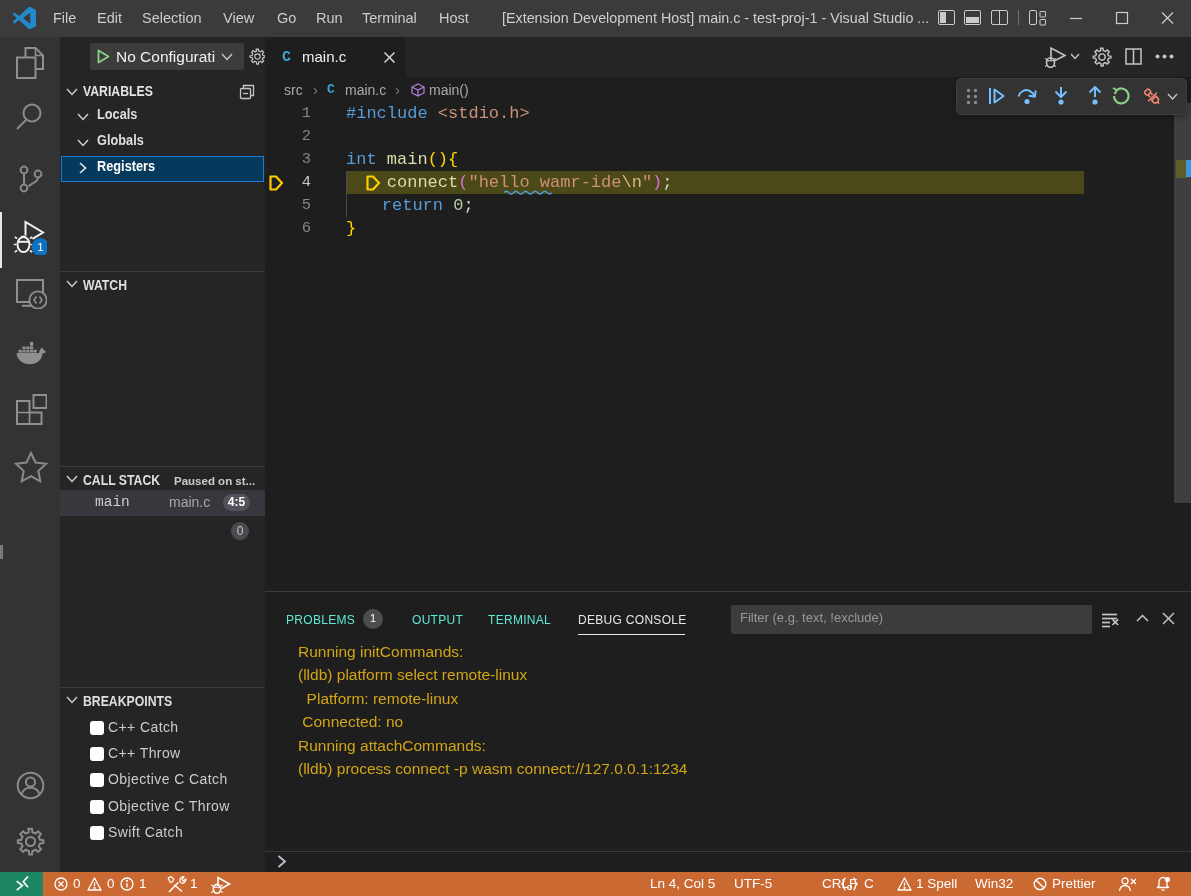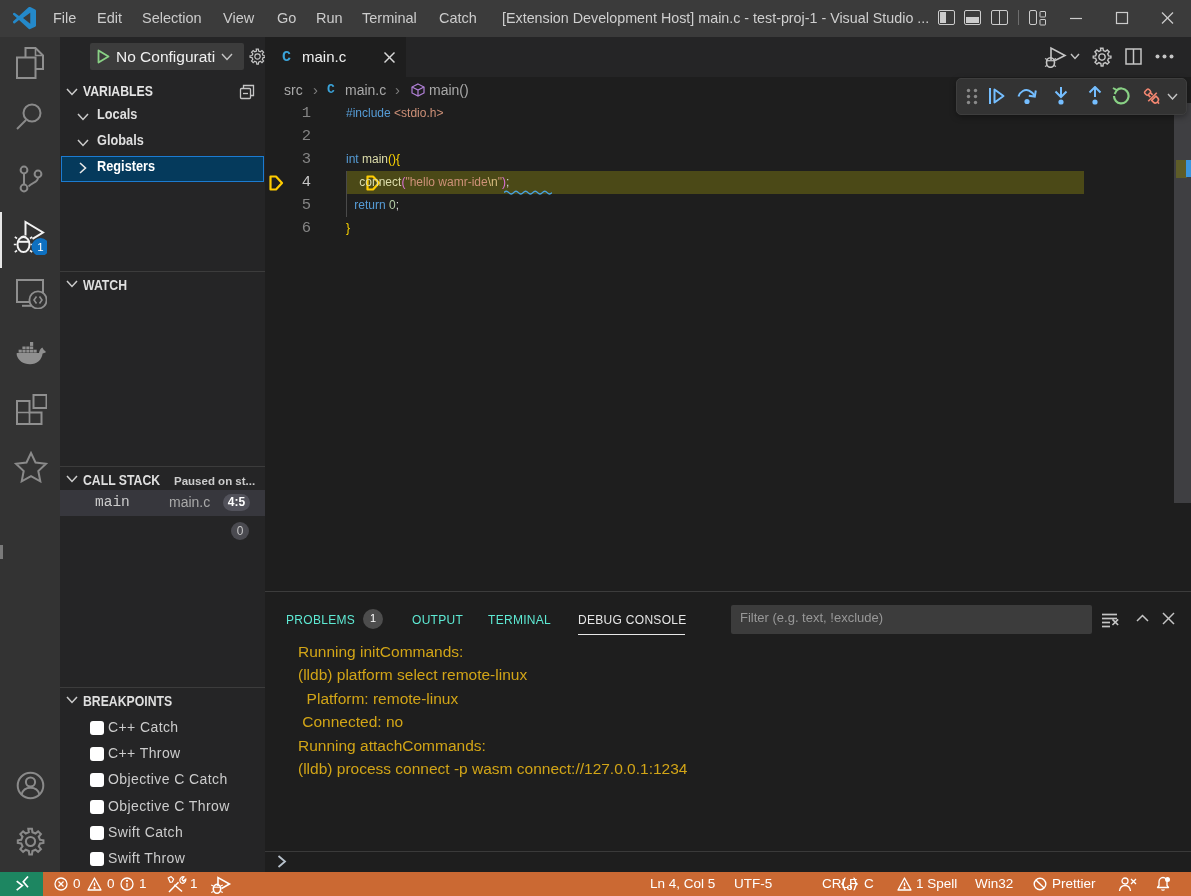--- a/index.html
+++ b/index.html
@@ -27,22 +27,22 @@
 
   
   #main { left:265px; top:37px; width:926px; height:835px; }
   #tabbar { position:absolute; left:0; top:0; width:926px; height:40px; background:#252526; }
   #tab1 { position:absolute; left:0; top:0; width:141px; height:40px; background:#1E1E1E; }
   #breadcrumb { position:absolute; left:0; top:40px; width:926px; height:26px; background:#1E1E1E; color:#A9A9A9; font-size:14px; }
   #code { position:absolute; left:0; top:65px; width:908px; height:488px; background:#1E1E1E; }
   .bsep { position:absolute; top:4px; font-size:15px; color:#7E7E7E; }
   .lnum { position:absolute; left:0; width:46px; height:23px; line-height:23px; text-align:right;
     font-family:"Liberation Mono",monospace; font-size:15.5px; color:#858585; }
-  .cl { position:absolute; height:23px; line-height:23px; font-family:Liberation Sans, sans-serif;
-    font-size:12px; white-space:pre; }
+  .cl { position:absolute; height:23px; line-height:23px; font-family:Liberation Mono, monospace;
+    font-size:17px; white-space:pre; }
   .c-kw { color:#569CD6; } .c-fg { color:#D4D4D4; } .c-str { color:#CE9178; }
   .c-fn { color:#DCDCAA; } .c-b1 { color:#FFD700; } .c-b2 { color:#DA70D6; }
   .c-esc { color:#D7BA7D; } .c-num { color:#B5CEA8; }
 
   
   #panel { left:265px; top:591px; width:926px; height:281px; background:#1E1E1E; border-top:1px solid #3C3C3C; }
 
   
   #statusbar { left:0; top:872px; width:1191px; height:24px; background:#CB6933; color:#FFFFFF; font-size:13.5px; }
   .sitem { position:absolute; top:0; height:24px; line-height:24px; }
@@ -55,21 +55,21 @@
     <svg class="abs" style="left:13px;top:7px" width="23" height="23" viewBox="0 0 100 100">
       <path fill="#2489CA" d="M96.5 10.7 75.0 0.3a6.5 6.5 0 0 0-7.4 1.3L26.2 39.4 8.2 25.7a4.3 4.3 0 0 0-5.6.2L1.0 27.5a4.3 4.3 0 0 0 0 6.4l15.6 14.2L1.0 62.3a4.3 4.3 0 0 0 0 6.4l1.6 1.6a4.3 4.3 0 0 0 5.6.2l18-13.7 41.4 37.8a6.5 6.5 0 0 0 7.4 1.3l21.5-10.3a6.5 6.5 0 0 0 3.7-5.9V16.6a6.5 6.5 0 0 0-3.7-5.9zM75 72.5 43.6 48.1 75 24.7z"></path>
     </svg>
     <span class="menu" style="left:53px">File</span>
     <span class="menu" style="left:97px">Edit</span>
     <span class="menu" style="left:142px">Selection</span>
     <span class="menu" style="left:223px">View</span>
     <span class="menu" style="left:277px">Go</span>
     <span class="menu" style="left:316px">Run</span>
     <span class="menu" style="left:362px">Terminal</span>
-    <span class="menu" style="left:439px">Catch</span>
+    <span class="menu" style="left:439px">Host</span>
     <div id="wintitle">[Extension Development Host] main.c - test-proj-1 - Visual Studio ...</div>
     <svg class="abs" style="left:938px;top:10px" width="112" height="17" viewBox="0 0 112 17">
       <g stroke="#CCCCCC" fill="none">
         <rect x="0.5" y="0.5" width="16" height="14" rx="1.5"></rect>
         <rect x="2" y="2" width="6" height="11" fill="#CCCCCC" stroke="none"></rect>
         <rect x="26.5" y="0.5" width="16" height="14" rx="1.5"></rect>
         <rect x="28" y="7" width="13" height="6" fill="#CCCCCC" stroke="none"></rect>
         <rect x="53.5" y="0.5" width="16" height="14" rx="1.5"></rect>
         <line x1="61.5" y1="1" x2="61.5" y2="15"></line>
         <line x1="80.5" y1="0" x2="80.5" y2="15" stroke="#6E6E6E"></line>
@@ -258,24 +258,20 @@
         <span class="cb"></span>
         <span class="bptxt">Objective C Throw</span>
       </div>
     <div class="bprow" style="top:730px">
         <span class="cb"></span>
         <span class="bptxt">Objective C Catch</span>
       </div>
     <div class="bprow" style="top:783px">
         <span class="cb"></span>
         <span class="bptxt">Swift Catch</span>
-      </div>
-    <div class="bprow" style="top:809px">
-        <span class="cb"></span>
-        <span class="bptxt">Swift Throw</span>
       </div>
   </div>
   <div id="main" class="abs">
     <div id="tabbar">
       <div id="tab1">
         <span style="position:absolute;left:17px;top:12px;font-size:15px;font-weight:bold;color:#3BA4DA;font-family:'Liberation Mono',monospace">C</span>
         <span style="position:absolute;left:37px;top:11px;font-size:15px;color:#F0F0F0">main.c</span>
         <svg style="position:absolute;left:118px;top:14px" width="13" height="13" viewBox="0 0 13 13">
             <g stroke="#D8D8D8" stroke-width="1.5">
               <line x1="1.5" y1="1.5" x2="11.5" y2="11.5"></line>

